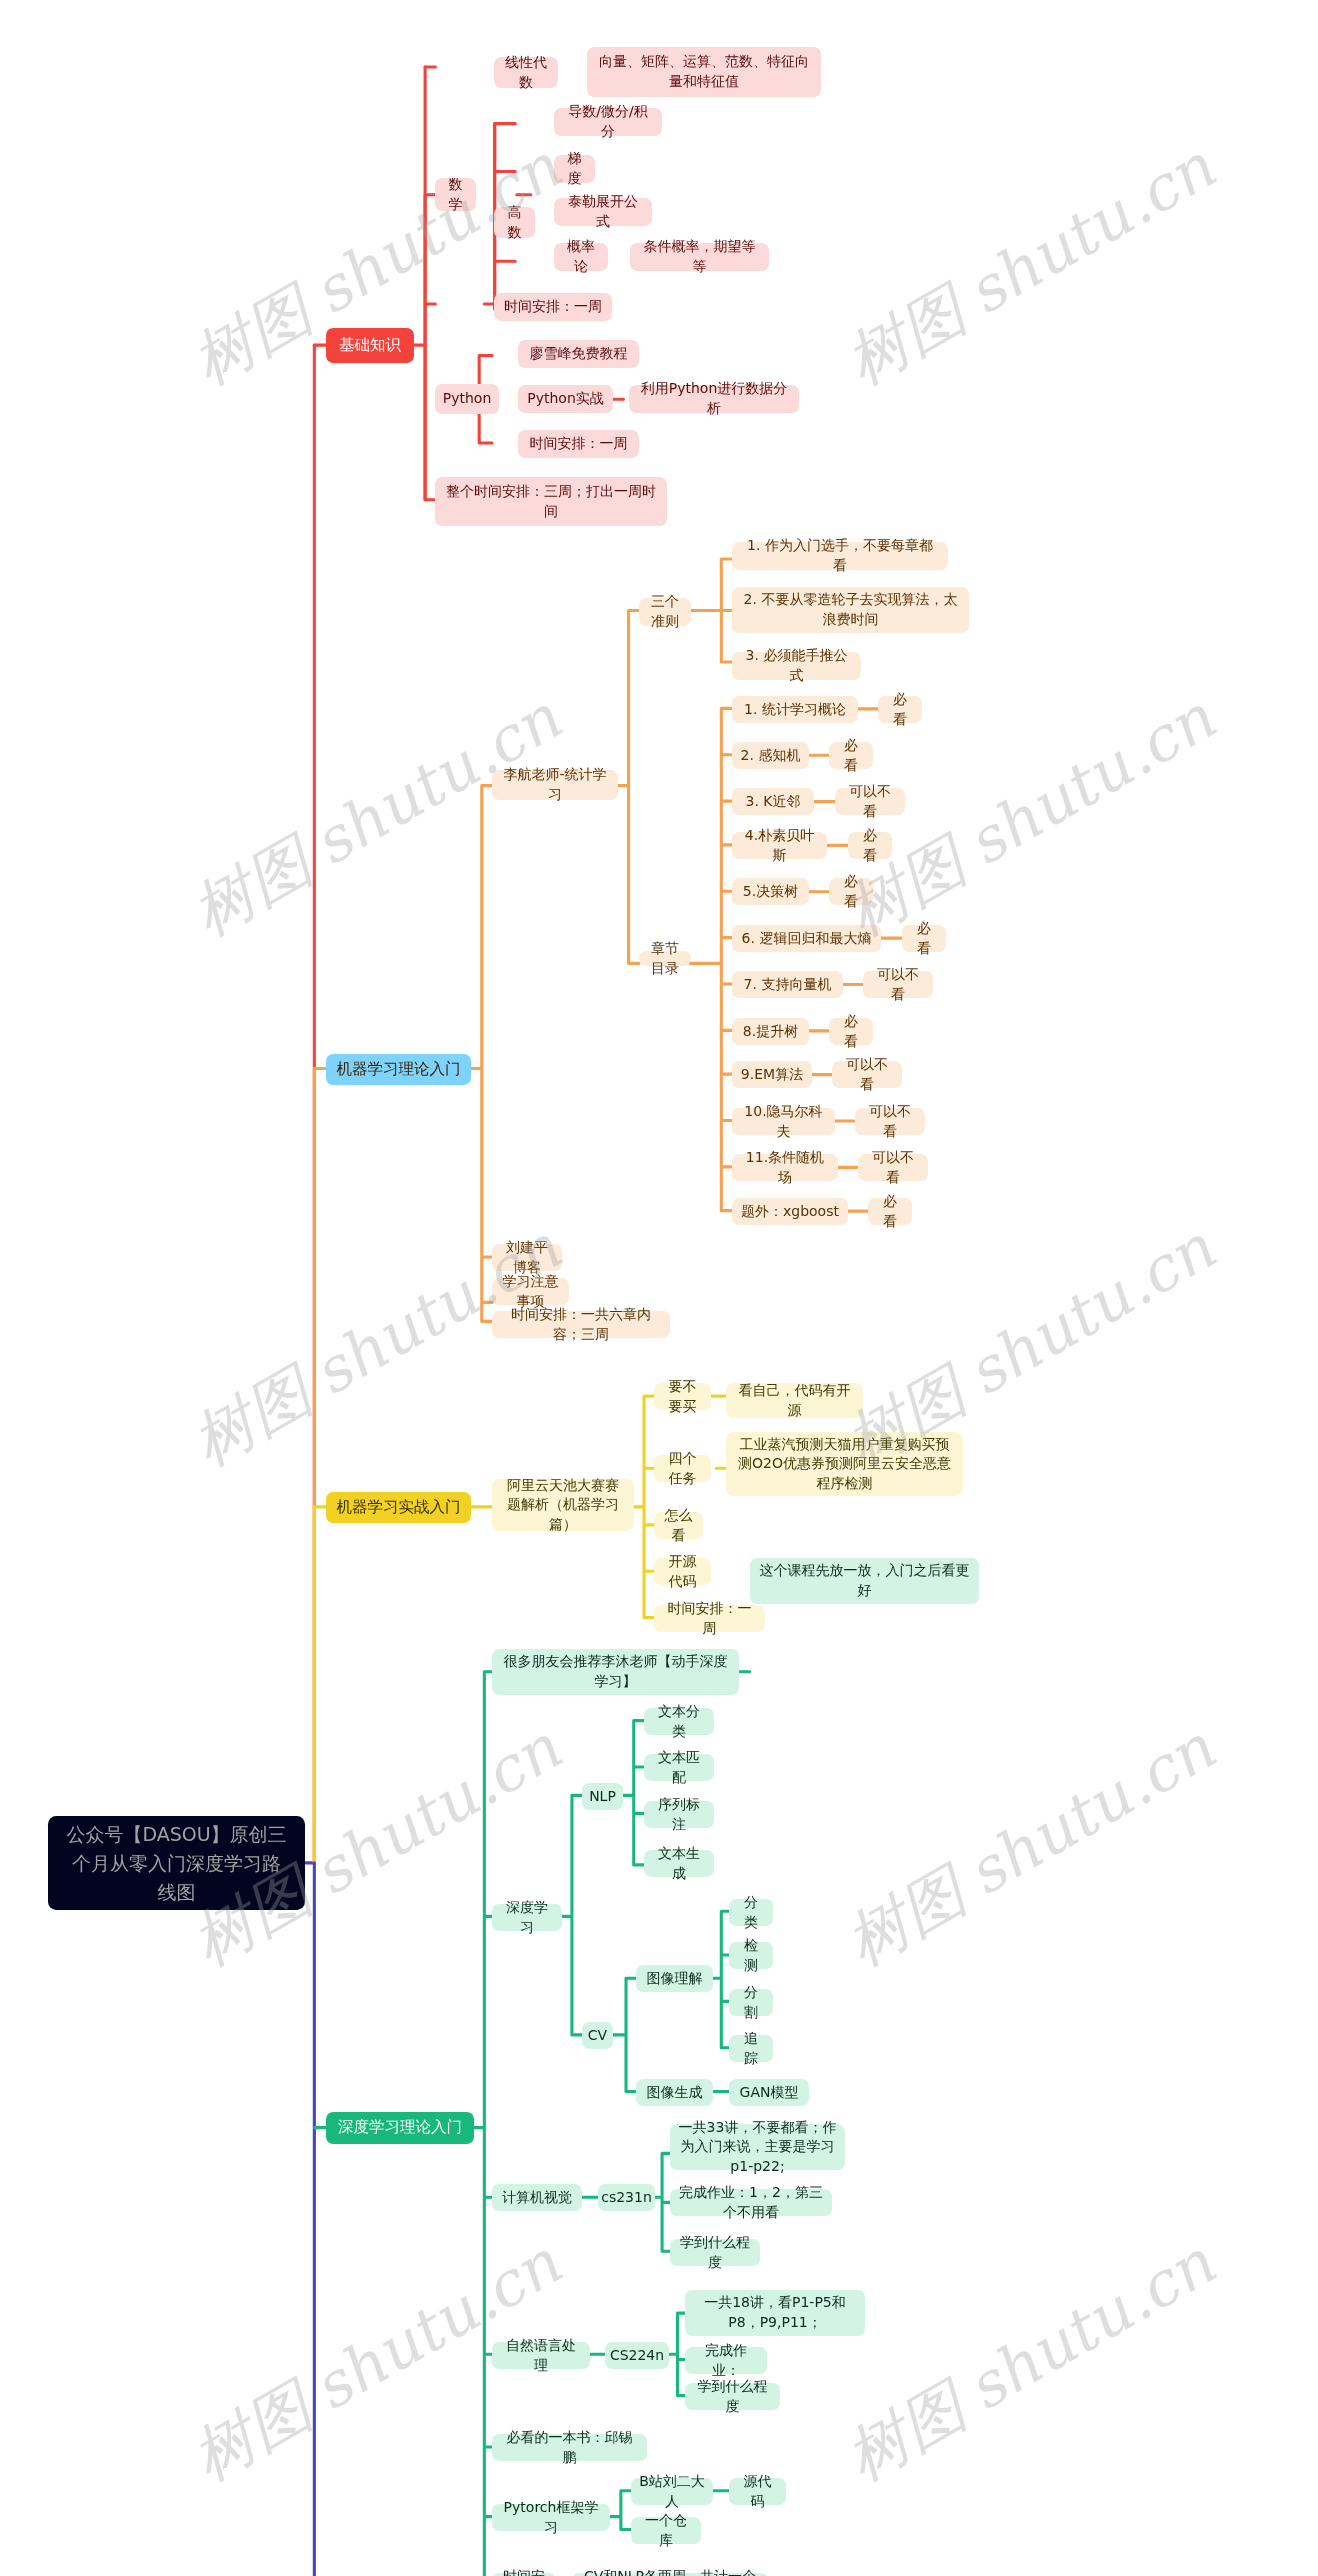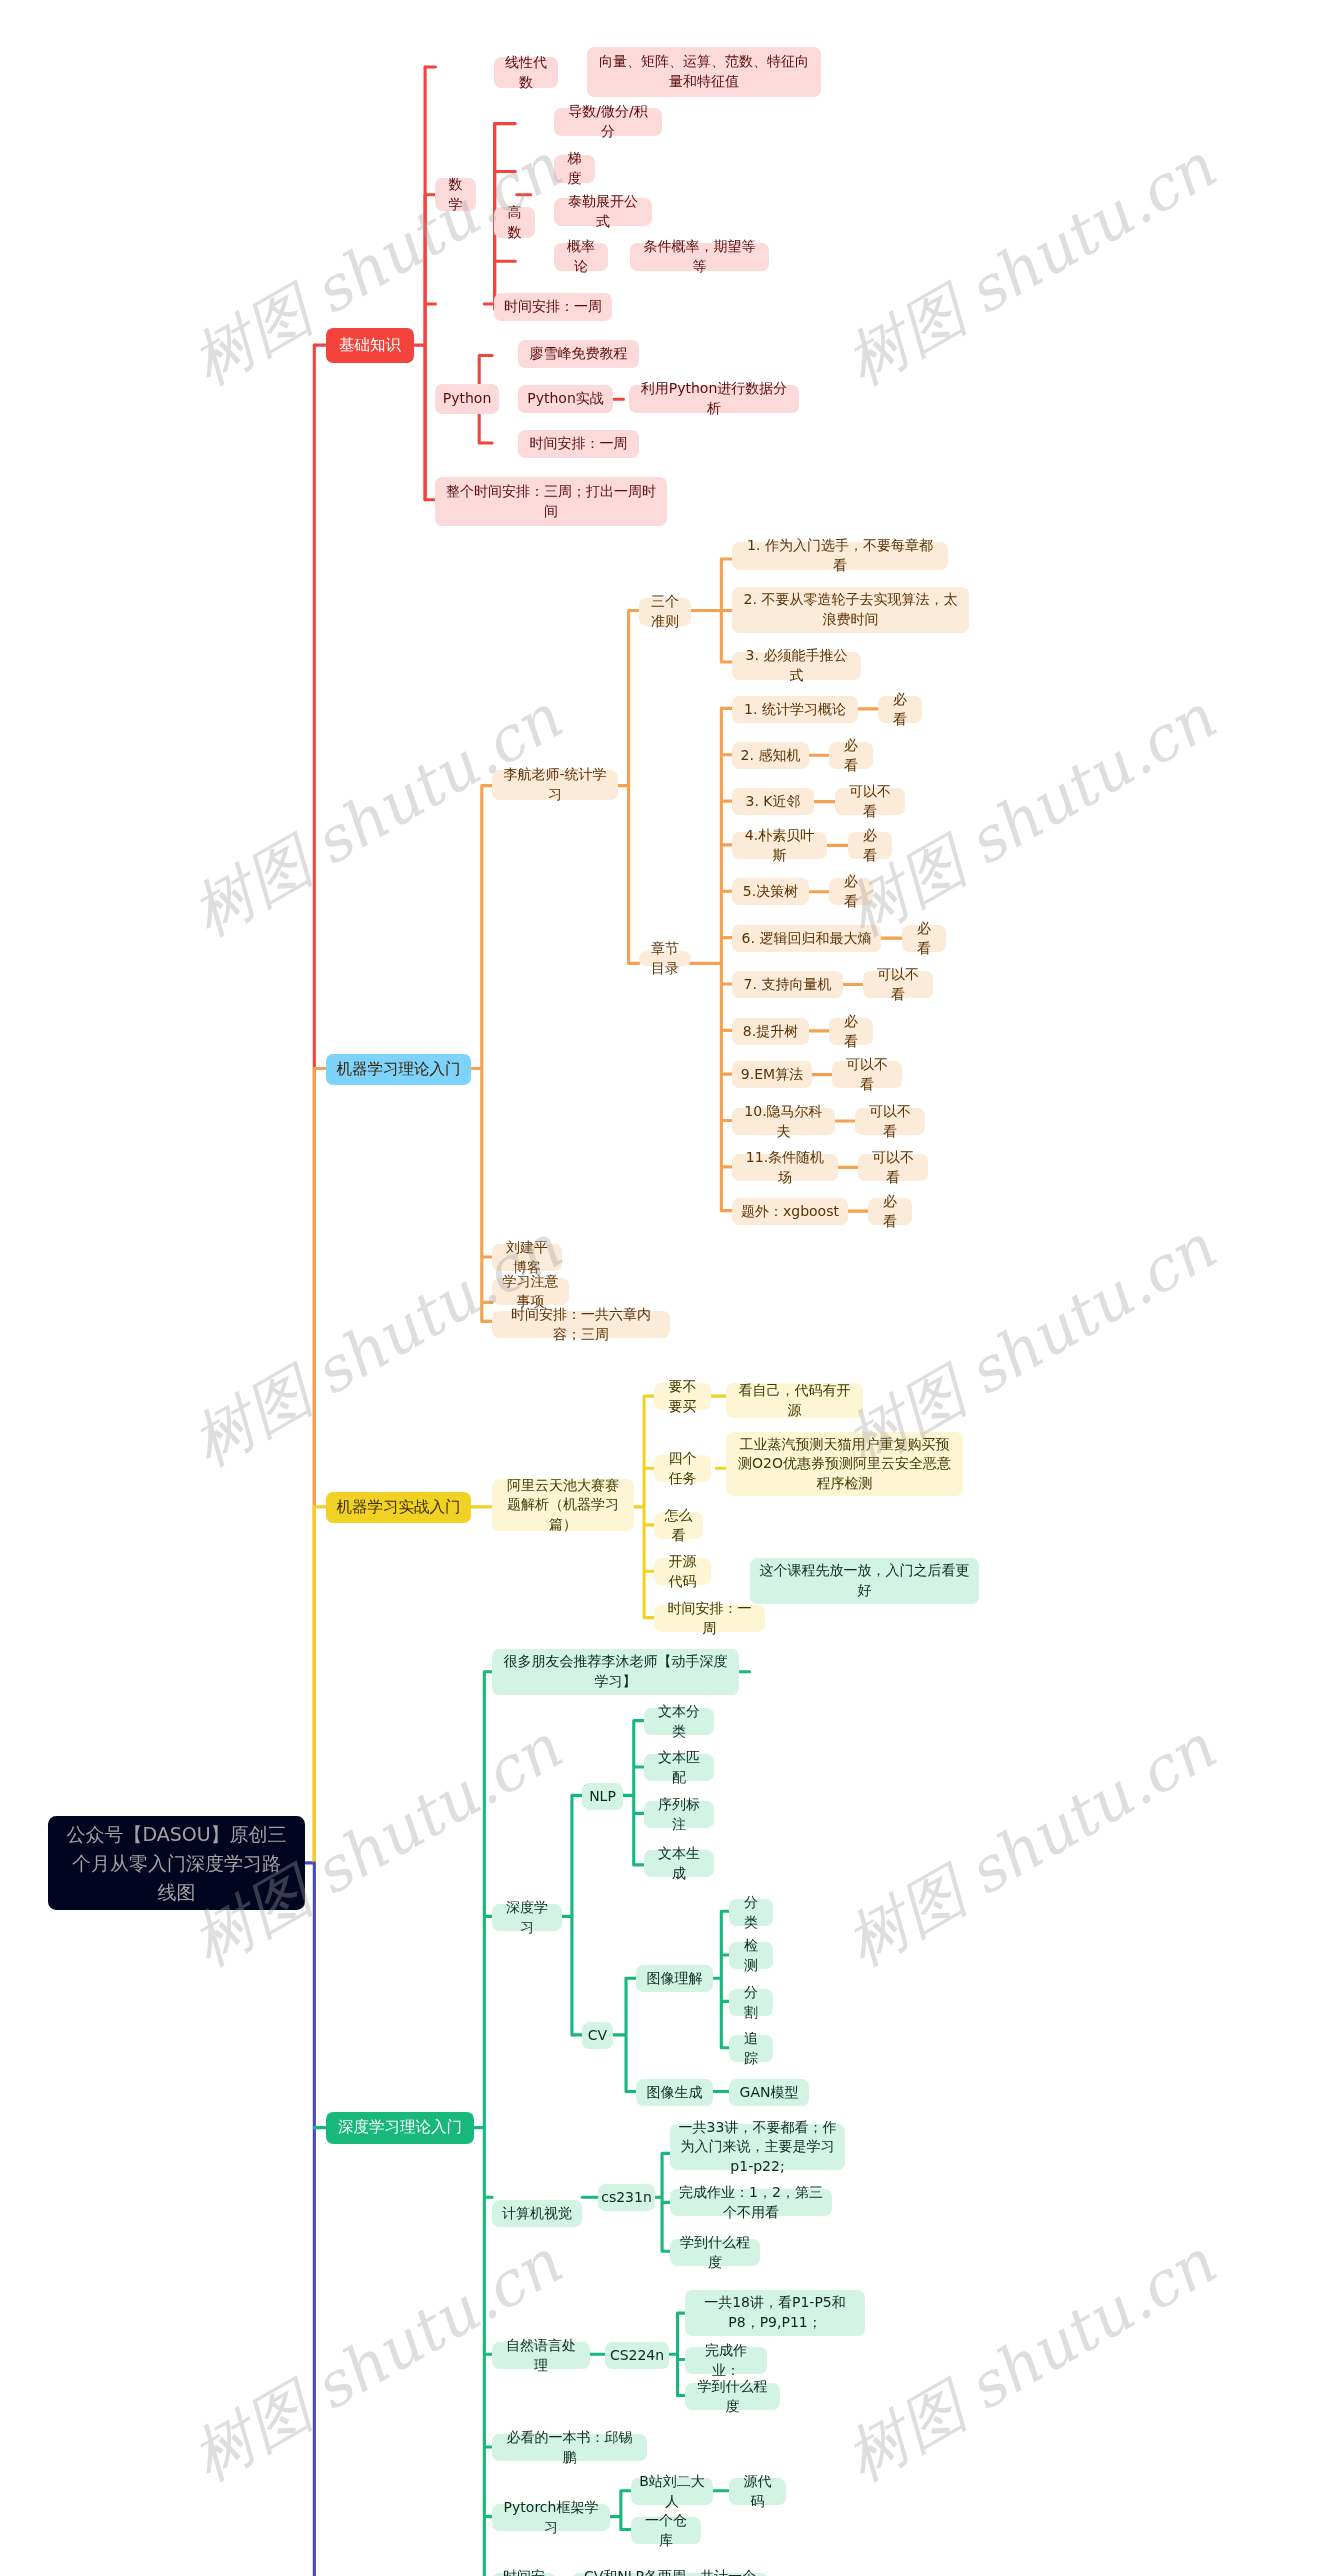--- a/index.html
+++ b/index.html
@@ -172,21 +172,21 @@
 <div class="node sub c-green" style="left:644px;top:1801px;width:70px;height:27px;">序列标注</div>
 <div class="node sub c-green" style="left:644px;top:1850px;width:70px;height:27px;">文本生成</div>
 <div class="node sub c-green" style="left:582px;top:2022px;width:31px;height:27px;">CV</div>
 <div class="node sub c-green" style="left:636px;top:1965px;width:77px;height:27px;">图像理解</div>
 <div class="node sub c-green" style="left:729px;top:1899px;width:44px;height:27px;">分类</div>
 <div class="node sub c-green" style="left:729px;top:1942px;width:44px;height:27px;">检测</div>
 <div class="node sub c-green" style="left:729px;top:1989px;width:44px;height:27px;">分割</div>
 <div class="node sub c-green" style="left:729px;top:2035px;width:44px;height:27px;">追踪</div>
 <div class="node sub c-green" style="left:636px;top:2079px;width:77px;height:27px;">图像生成</div>
 <div class="node sub c-green" style="left:729px;top:2079px;width:80px;height:27px;">GAN模型</div>
-<div class="node sub c-green" style="left:492px;top:2184px;width:90px;height:27px;margin-top:16px;">计算机视觉</div>
+<div class="node sub c-green" style="left:492px;top:2184px;width:90px;height:27px;">计算机视觉</div>
 <div class="node sub c-green" style="left:598px;top:2184px;width:57px;height:27px;">cs231n</div>
 <div class="node sub c-green" style="left:670px;top:2124px;width:175px;height:46px;">一共33讲，不要都看；作为入门来说，主要是学习p1-p22;</div>
 <div class="node sub c-green" style="left:670px;top:2189px;width:162px;height:27px;">完成作业：1，2，第三个不用看</div>
 <div class="node sub c-green" style="left:670px;top:2239px;width:90px;height:27px;">学到什么程度</div>
 <div class="node sub c-green" style="left:492px;top:2342px;width:98px;height:27px;">自然语言处理</div>
 <div class="node sub c-green" style="left:605px;top:2342px;width:64px;height:27px;">CS224n</div>
 <div class="node sub c-green" style="left:685px;top:2290px;width:180px;height:46px;">一共18讲，看P1-P5和P8，P9,P11；</div>
 <div class="node sub c-green" style="left:685px;top:2347px;width:82px;height:27px;">完成作业：</div>
 <div class="node sub c-green" style="left:685px;top:2383px;width:95px;height:27px;">学到什么程度</div>
 <div class="node sub c-green" style="left:492px;top:2434px;width:155px;height:27px;">必看的一本书：邱锡鹏</div>

